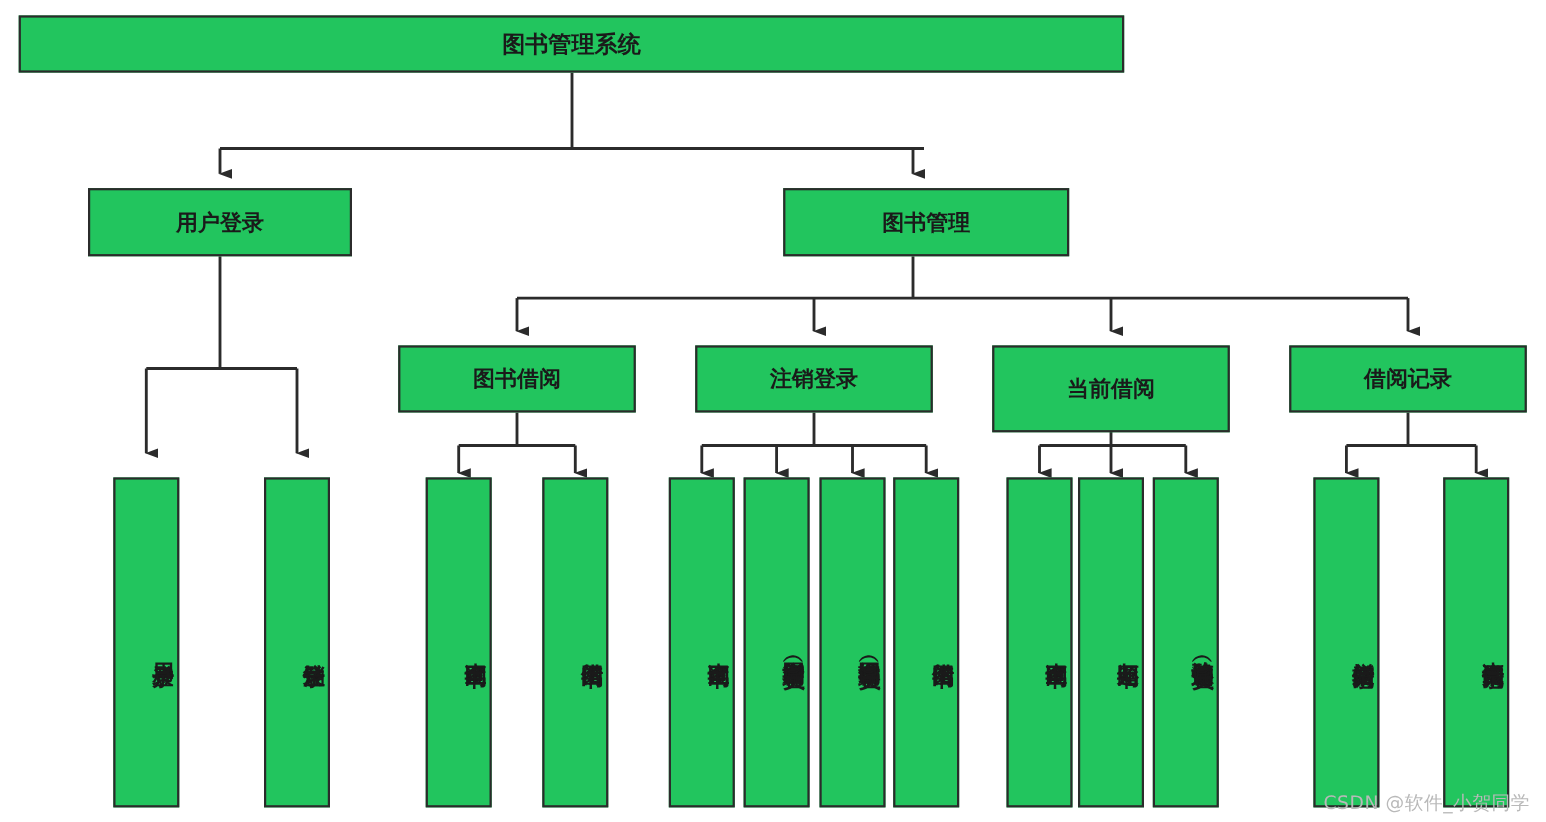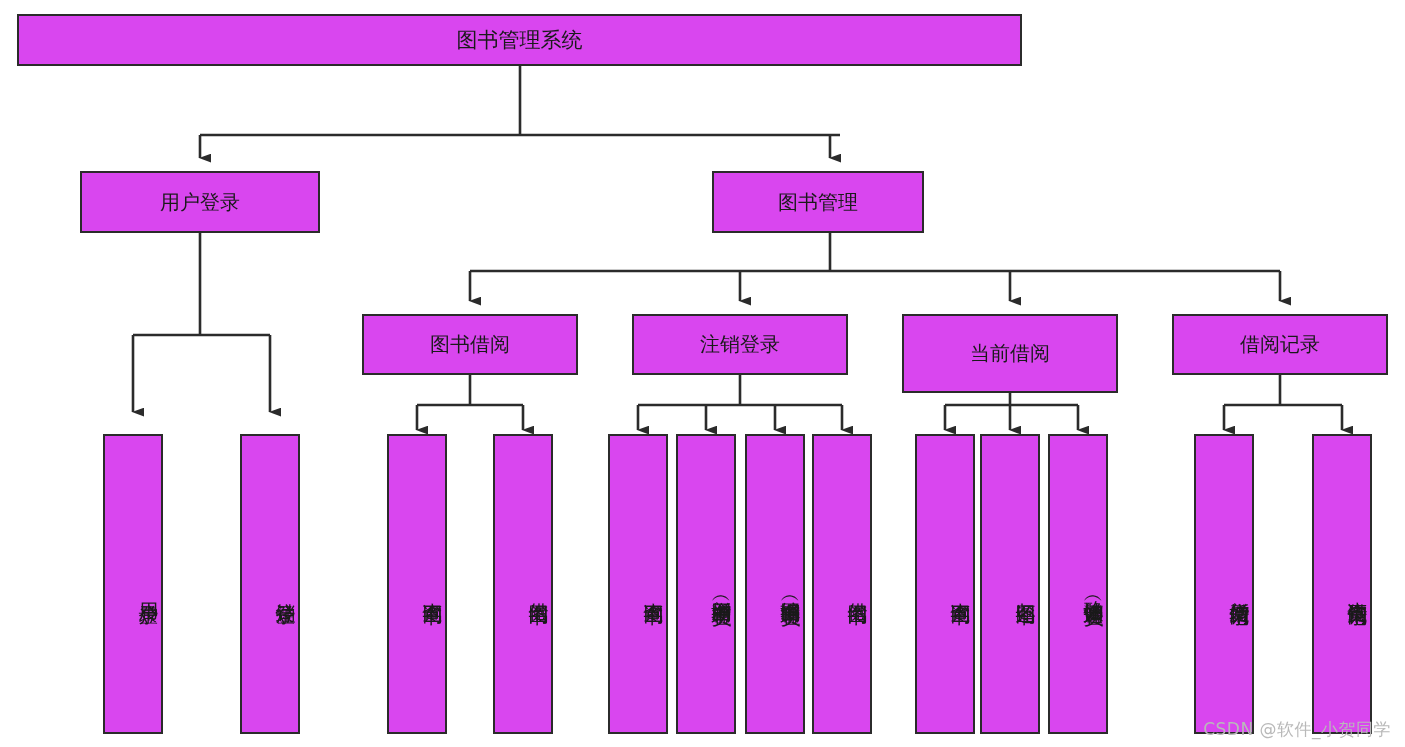--- a/index.html
+++ b/index.html
@@ -20,26 +20,27 @@
   #wires {
     position: absolute;
     left: 0; top: 0;
     width: 1405px;
     height: 747px;
     pointer-events: none;
   }
   .node {
     position: absolute;
     box-sizing: border-box;
-    background: #d946ef;
+    background: #22c55e;
     border: 2px solid #2b2b2b;
     display: flex;
     align-items: center;
     justify-content: center;
     color: #1a1a1a;
+    font-weight: bold;
   }
   .node.root {
     font-size: 21px;
   }
   .node.lvl2 {
     font-size: 20px;
   }
   .node.lvl3 {
     font-size: 20px;
   }
@@ -125,21 +126,21 @@
     </g>
   </svg>
 
   <div class="node root" style="left:17px; top:14px; width:1005px; height:52px;">
     <span class="label">图书管理系统</span>
   </div>
 
   <div class="node lvl2" style="left:80px; top:171px; width:240px; height:62px;">
     <span class="label">用户登录</span>
   </div>
-  <div class="node lvl2" style="left:712px; top:171px; width:212px; height:62px;">
+  <div class="node lvl2" style="left:712px; top:171px; width:260px; height:62px;">
     <span class="label">图书管理</span>
   </div>
 
   <div class="node lvl3" style="left:362px; top:314px; width:216px; height:61px;">
     <span class="label">图书借阅</span>
   </div>
   <div class="node lvl3" style="left:632px; top:314px; width:216px; height:61px;">
     <span class="label">注销登录</span>
   </div>
   <div class="node lvl3" style="left:902px; top:314px; width:216px; height:79px;">

